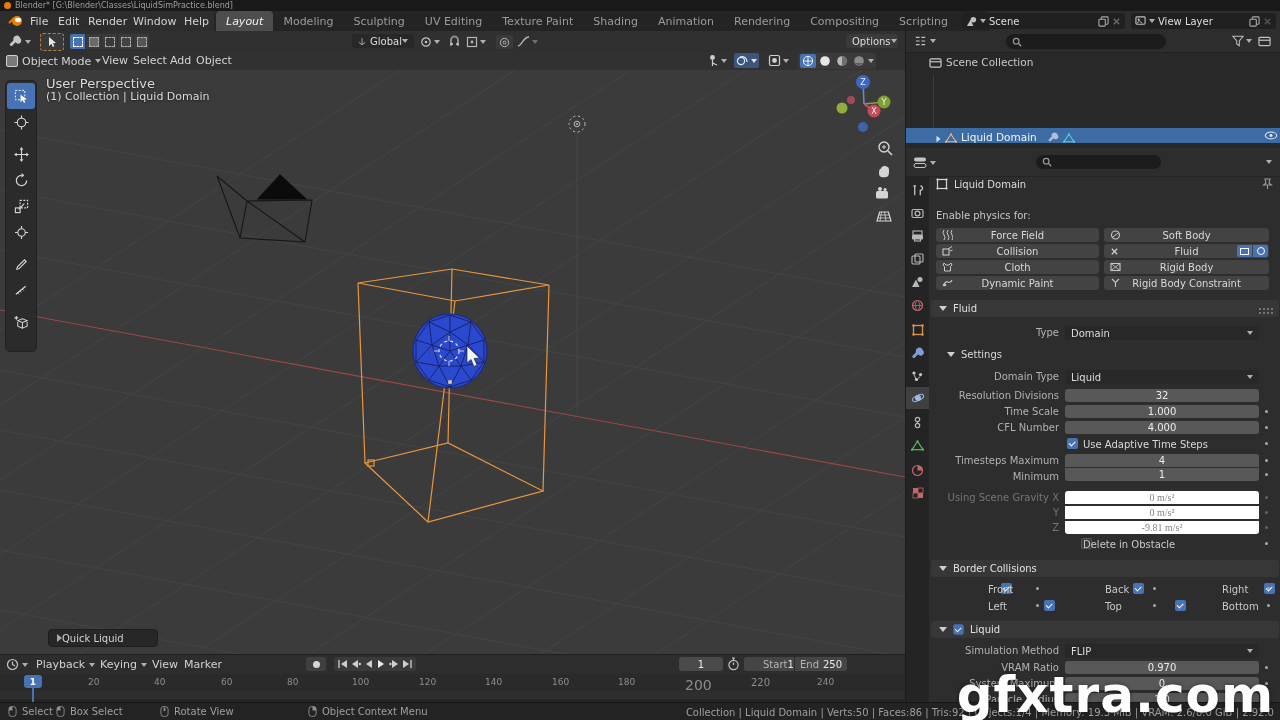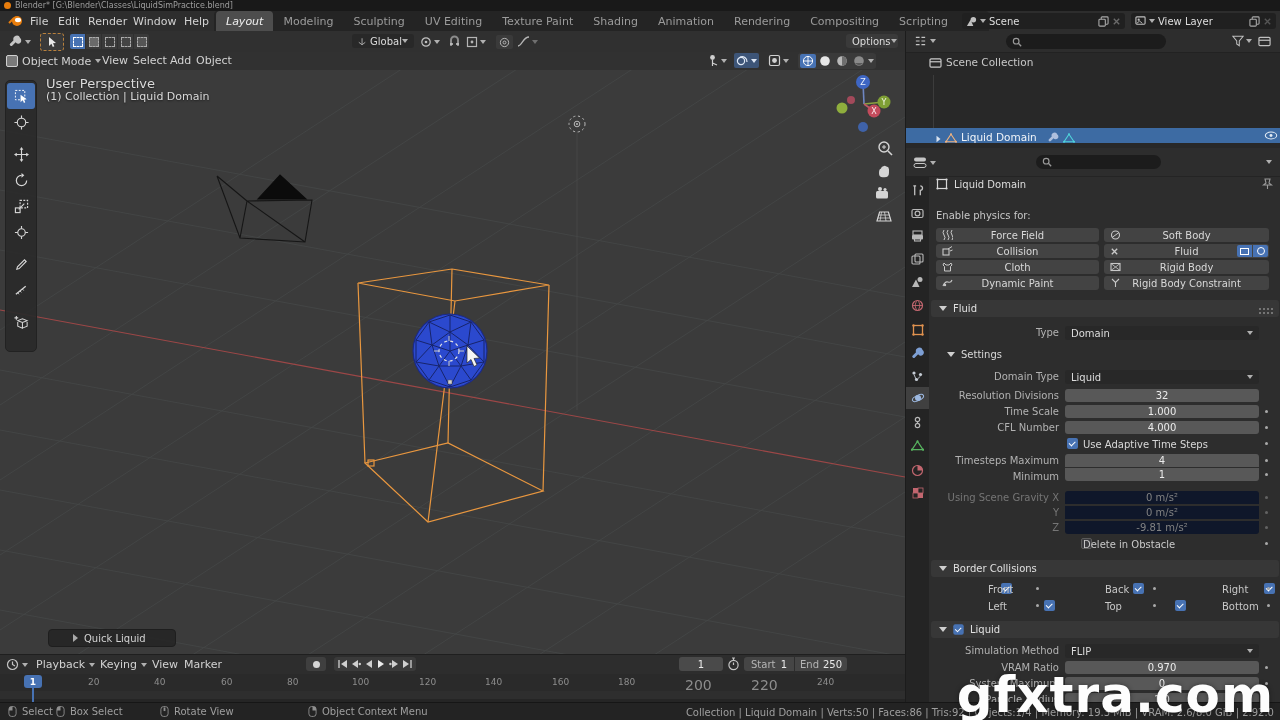--- a/index.html
+++ b/index.html
@@ -9,21 +9,21 @@
   .chev{width:0;height:0;border-left:3px solid transparent;border-right:3px solid transparent;border-top:4px solid #b0b0b0;display:inline-block;}
   .tri-d{width:0;height:0;border-left:4px solid transparent;border-right:4px solid transparent;border-top:5px solid #cfcfcf;display:inline-block;}
   .tri-r{width:0;height:0;border-top:4px solid transparent;border-bottom:4px solid transparent;border-left:5px solid #cfcfcf;display:inline-block;}
   .cb{width:11px;height:11px;border-radius:2px;position:relative;display:inline-block;box-sizing:border-box;}
   .cb.on{background:#4772b3;}
   .cb.on:after,.cb.white:after{content:"";position:absolute;left:2px;top:2.5px;width:5px;height:2.5px;border-left:1.6px solid #fff;border-bottom:1.6px solid #fff;transform:rotate(-45deg);}
   .cb.off{background:#3a3a3e;border:1px solid #5a5a5a;}
   .dot{width:3px;height:3px;border-radius:50%;background:#a9a9a9;}
   .dot.dim{background:#636363;}
   .field{background:#585858;border-radius:3px;color:#ebebeb;display:flex;align-items:center;justify-content:center;height:13px;}
-  .field.dis{background:#0f172a;color:#828282;}
+  .field.dis{background:#ffffff;color:#828282;font-family:Liberation Serif, serif;}
   .drop{background:#282828;border-radius:3px;color:#dcdcdc;display:flex;align-items:center;height:14px;padding:0 6px;box-sizing:border-box;}
   .drop .chev{margin-left:auto;}
   .plab{position:absolute;width:120px;text-align:right;color:#b2b2b2;line-height:13px;}
   .phead{position:absolute;left:25px;width:348px;height:17px;background:#373737;border-radius:3px;display:flex;align-items:center;gap:6px;padding-left:8px;box-sizing:border-box;color:#e0e0e0;}
   .pbtn{position:absolute;height:14px;background:#434343;border-radius:3px;color:#d8d8d8;display:flex;align-items:center;justify-content:center;}
   .menu{color:#d2d2d2;font-size:11px;}
   .tab{display:inline-flex;align-items:center;height:20px;padding:0 10px;color:#9b9b9b;font-size:11px;}
   .tab.active{background:#4d4d4d;color:#efefef;border-radius:4px 4px 0 0;font-style:italic;}
   .hdr{background:#2d2d2d;}
   .tool-btn{width:28px;height:26px;display:flex;align-items:center;justify-content:center;border-radius:3px;}
@@ -414,21 +414,21 @@
           </svg>
         </div>
       <div class="tool-btn" style="margin-top:6px">
           <svg width="15" height="15" viewBox="0 0 16 16">
             <path d="M4 6 L9 4 L14 6 L9 8Z M4 6 V12 L9 14 V8 M14 6 V12 L9 14" fill="none" stroke="#d6d6d6" stroke-width="1.1"></path>
             <path d="M2.5 1 V5 M0.5 3 H4.5" stroke="#d6d6d6" stroke-width="1.2"></path>
           </svg>
         </div>
     </div>
 
-    <div class="r row" style="left:48px;top:559px;width:128px;height:18px;background:rgba(38,38,38,.9);border:1px solid #1e1e1e;border-radius:4px;gap:6px;padding-left:24px;box-sizing:border-box">
+    <div class="r row" style="left:48px;top:559px;width:110px;height:18px;background:rgba(38,38,38,.9);border:1px solid #1e1e1e;border-radius:4px;padding-left:8px;box-sizing:border-box">
       <span class="tri-r" style="border-left-color:#a9a9a9"></span>
       <span style="color:#d2d2d2">Quick Liquid</span>
     </div>
   </div>
 
   <div class="r" style="left:905px;top:31px;width:375px;height:117px;background:#282828;border-left:1px solid #1c1c1c;box-sizing:border-box">
     <div class="r hdr" style="left:0;top:0;width:375px;height:21px;border-bottom:1px solid #222">
       <span class="r row" style="left:8px;top:4px;gap:3px">
         <svg width="13" height="12" viewBox="0 0 14 12" style="color:#c5c5c5">
             <path d="M2 2 H6 M2 6 H6 M2 10 H6 M8 2 H12 M8 6 H12 M8 10 H12" stroke="currentColor" stroke-width="1.3"></path>
@@ -848,41 +848,41 @@
       </div>
       <div class="field r" style="left:679px;top:2px;width:44px;height:14px;background:#4a4a4a">
           <span>1</span>
         </div>
       <span class="r" style="left:727px;top:2px">
         <svg width="13" height="14" viewBox="0 0 13 14">
             <circle cx="6.5" cy="8" r="4.6" fill="none" stroke="#c5c5c5" stroke-width="1.2"></circle>
             <path d="M6.5 5.5 V8 M5 1 H8 M6.5 1 V3" stroke="#c5c5c5" stroke-width="1.2"></path>
           </svg>
       </span>
-      <div class="r row" style="left:744px;top:2px;width:50px;height:14px;background:#454545;border-radius:3px 0 0 3px;padding:0 7px;box-sizing:border-box">
+      <div class="r row" style="left:744px;top:2px;width:50px;height:14px;background:#454545;border-radius:3px 0 0 3px;padding:0 19px;box-sizing:border-box">
         <span style="color:#b5b5b5">Start</span>
         <span style="margin-left:auto;color:#e8e8e8">1</span>
       </div>
       <div class="r row" style="left:795px;top:2px;width:52px;height:14px;background:#454545;border-radius:0 3px 3px 0;padding:0 5px;box-sizing:border-box">
         <span style="color:#b5b5b5">End</span>
         <span style="margin-left:auto;color:#e8e8e8">250</span>
       </div>
     </div>
     <div class="r" style="left:0;top:19px;width:905px;height:17px;background:#2a2a2a">
       <span class="r" style="left:88px;top:3px;color:#8d8d8d;font-size:9px">20</span>
       <span class="r" style="left:154px;top:3px;color:#8d8d8d;font-size:9px">40</span>
       <span class="r" style="left:221px;top:3px;color:#8d8d8d;font-size:9px">60</span>
       <span class="r" style="left:287px;top:3px;color:#8d8d8d;font-size:9px">80</span>
       <span class="r" style="left:352px;top:3px;color:#8d8d8d;font-size:9px">100</span>
       <span class="r" style="left:419px;top:3px;color:#8d8d8d;font-size:9px">120</span>
       <span class="r" style="left:485px;top:3px;color:#8d8d8d;font-size:9px">140</span>
       <span class="r" style="left:552px;top:3px;color:#8d8d8d;font-size:9px">160</span>
       <span class="r" style="left:618px;top:3px;color:#8d8d8d;font-size:9px">180</span>
       <span class="r" style="left:685px;top:3px;color:#8d8d8d;font-size:14px">200</span>
-      <span class="r" style="left:751px;top:3px;color:#8d8d8d;font-size:14px">220</span>
+      <span class="r" style="left:751px;top:3px;color:#8d8d8d;font-size:10px">220</span>
       <span class="r" style="left:817px;top:3px;color:#8d8d8d;font-size:9px">240</span>
       <span class="r" style="left:24px;top:1px;width:18px;height:13px;background:#4772b3;border-radius:3px;color:#fff;font-size:9px;font-weight:bold;display:flex;align-items:center;justify-content:center">1</span>
     </div>
     <div class="r" style="left:0;top:36px;width:905px;height:12px;background:#2e2e2e">
       <div class="r" style="left:0;top:8px;width:905px;height:4px;background:#252525"></div>
     </div>
     <div class="r" style="left:32px;top:32px;width:2px;height:16px;background:#4772b3"></div>
   </div>
 
   <div class="r" style="left:0;top:702px;width:1280px;height:18px;background:#232323;border-top:1px solid #161616;box-sizing:border-box">

